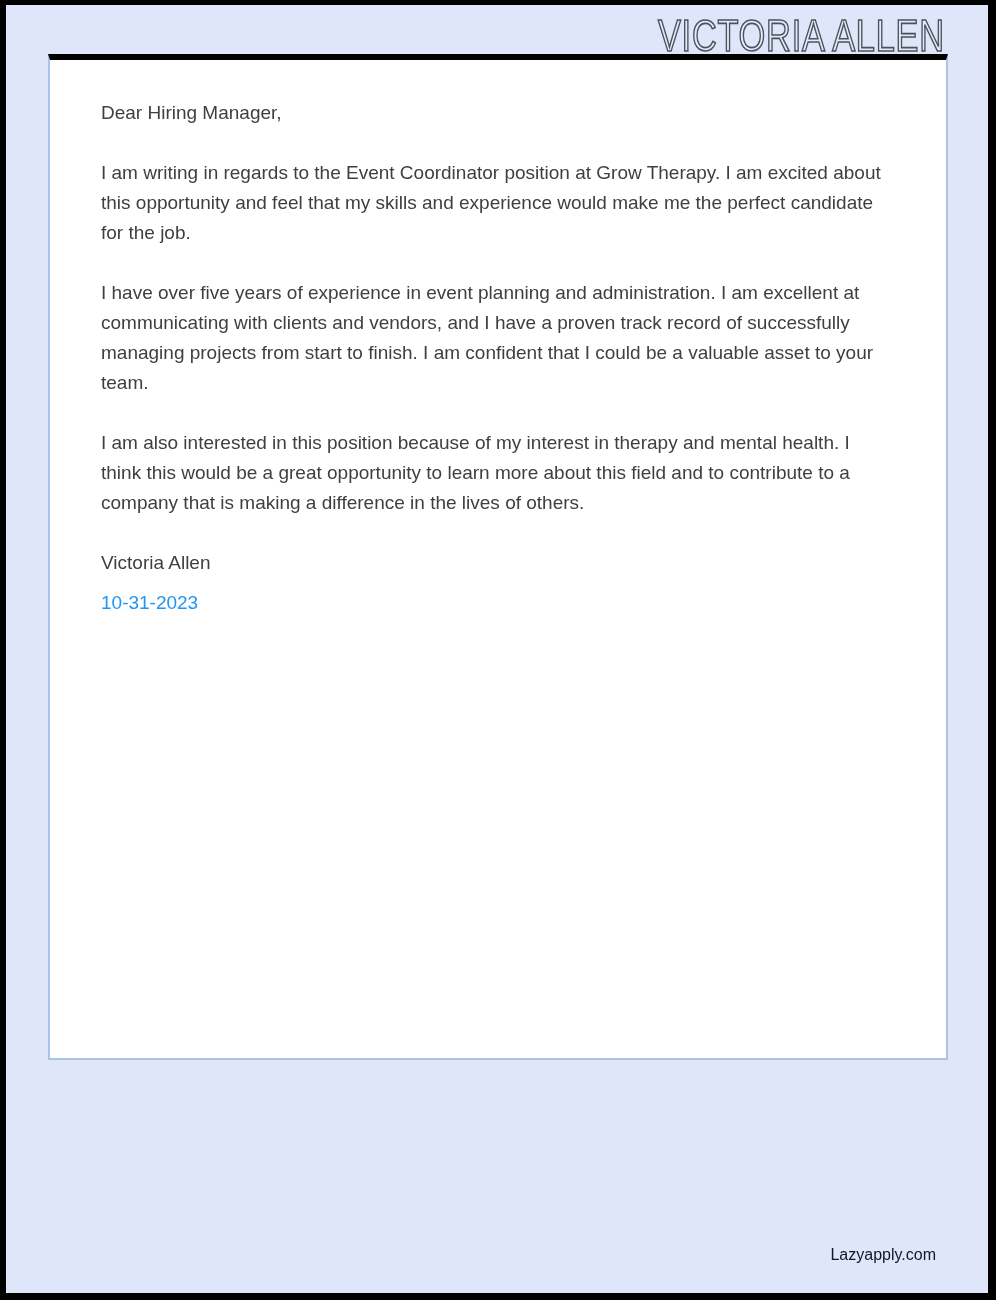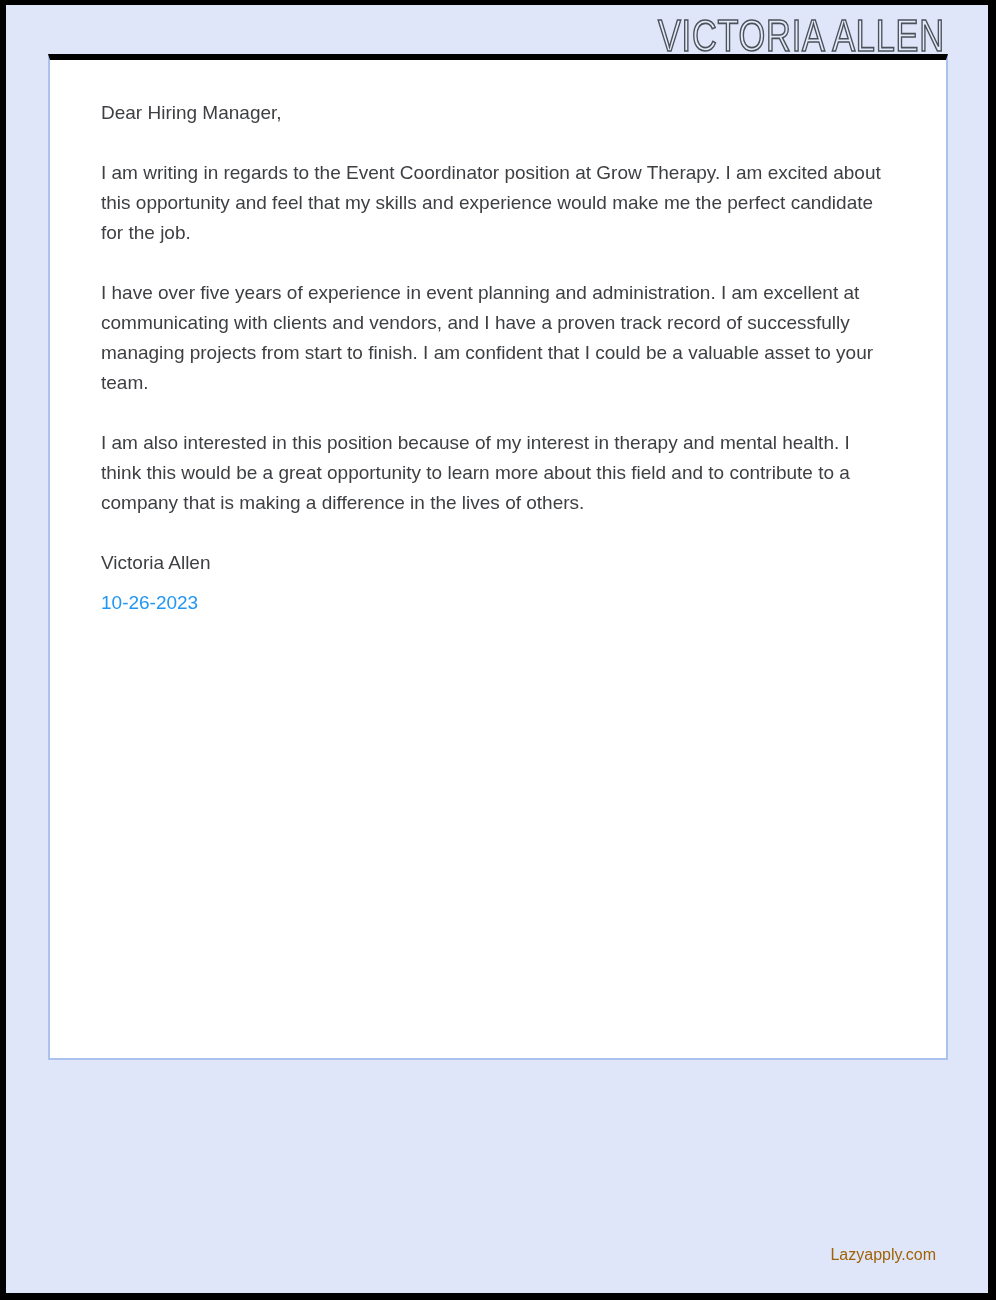--- a/index.html
+++ b/index.html
@@ -72,21 +72,21 @@
     cursor: pointer;
     text-decoration: none;
   }
 
   .watermark {
     position: absolute;
     top: 1241px;  
     right: 52px;  
     font-size: 16px;
     line-height: 18px;
-    color: #a16207;
+    color: #0f172a;
     z-index: 2;
   }
 </style>
 </head>
 <body>
 
 <div class="letterhead">
   <span class="letterhead-name">VICTORIA ALLEN</span>
 </div>
 
@@ -98,17 +98,17 @@
   <p>I have over five years of experience in event planning and administration. I am excellent at communicating with clients and vendors, and I have a proven track record of successfully managing projects from start to finish. I am confident that I could be a valuable asset to your team.</p>
 
   <p>I am also interested in this position because of my interest in therapy and mental health. I think this would be a great opportunity to learn more about this field and to contribute to a company that is making a difference in the lives of others.</p>
 
 
 
 
   <p class="signature">Victoria Allen</p>
 
   <p class="date-line">
-    <span class="date-link">10-26-2023</span>
+    <span class="date-link">10-31-2023</span>
   </p>
 </div>
 
 <div class="watermark">Lazyapply.com</div>
 
 </body></html>

